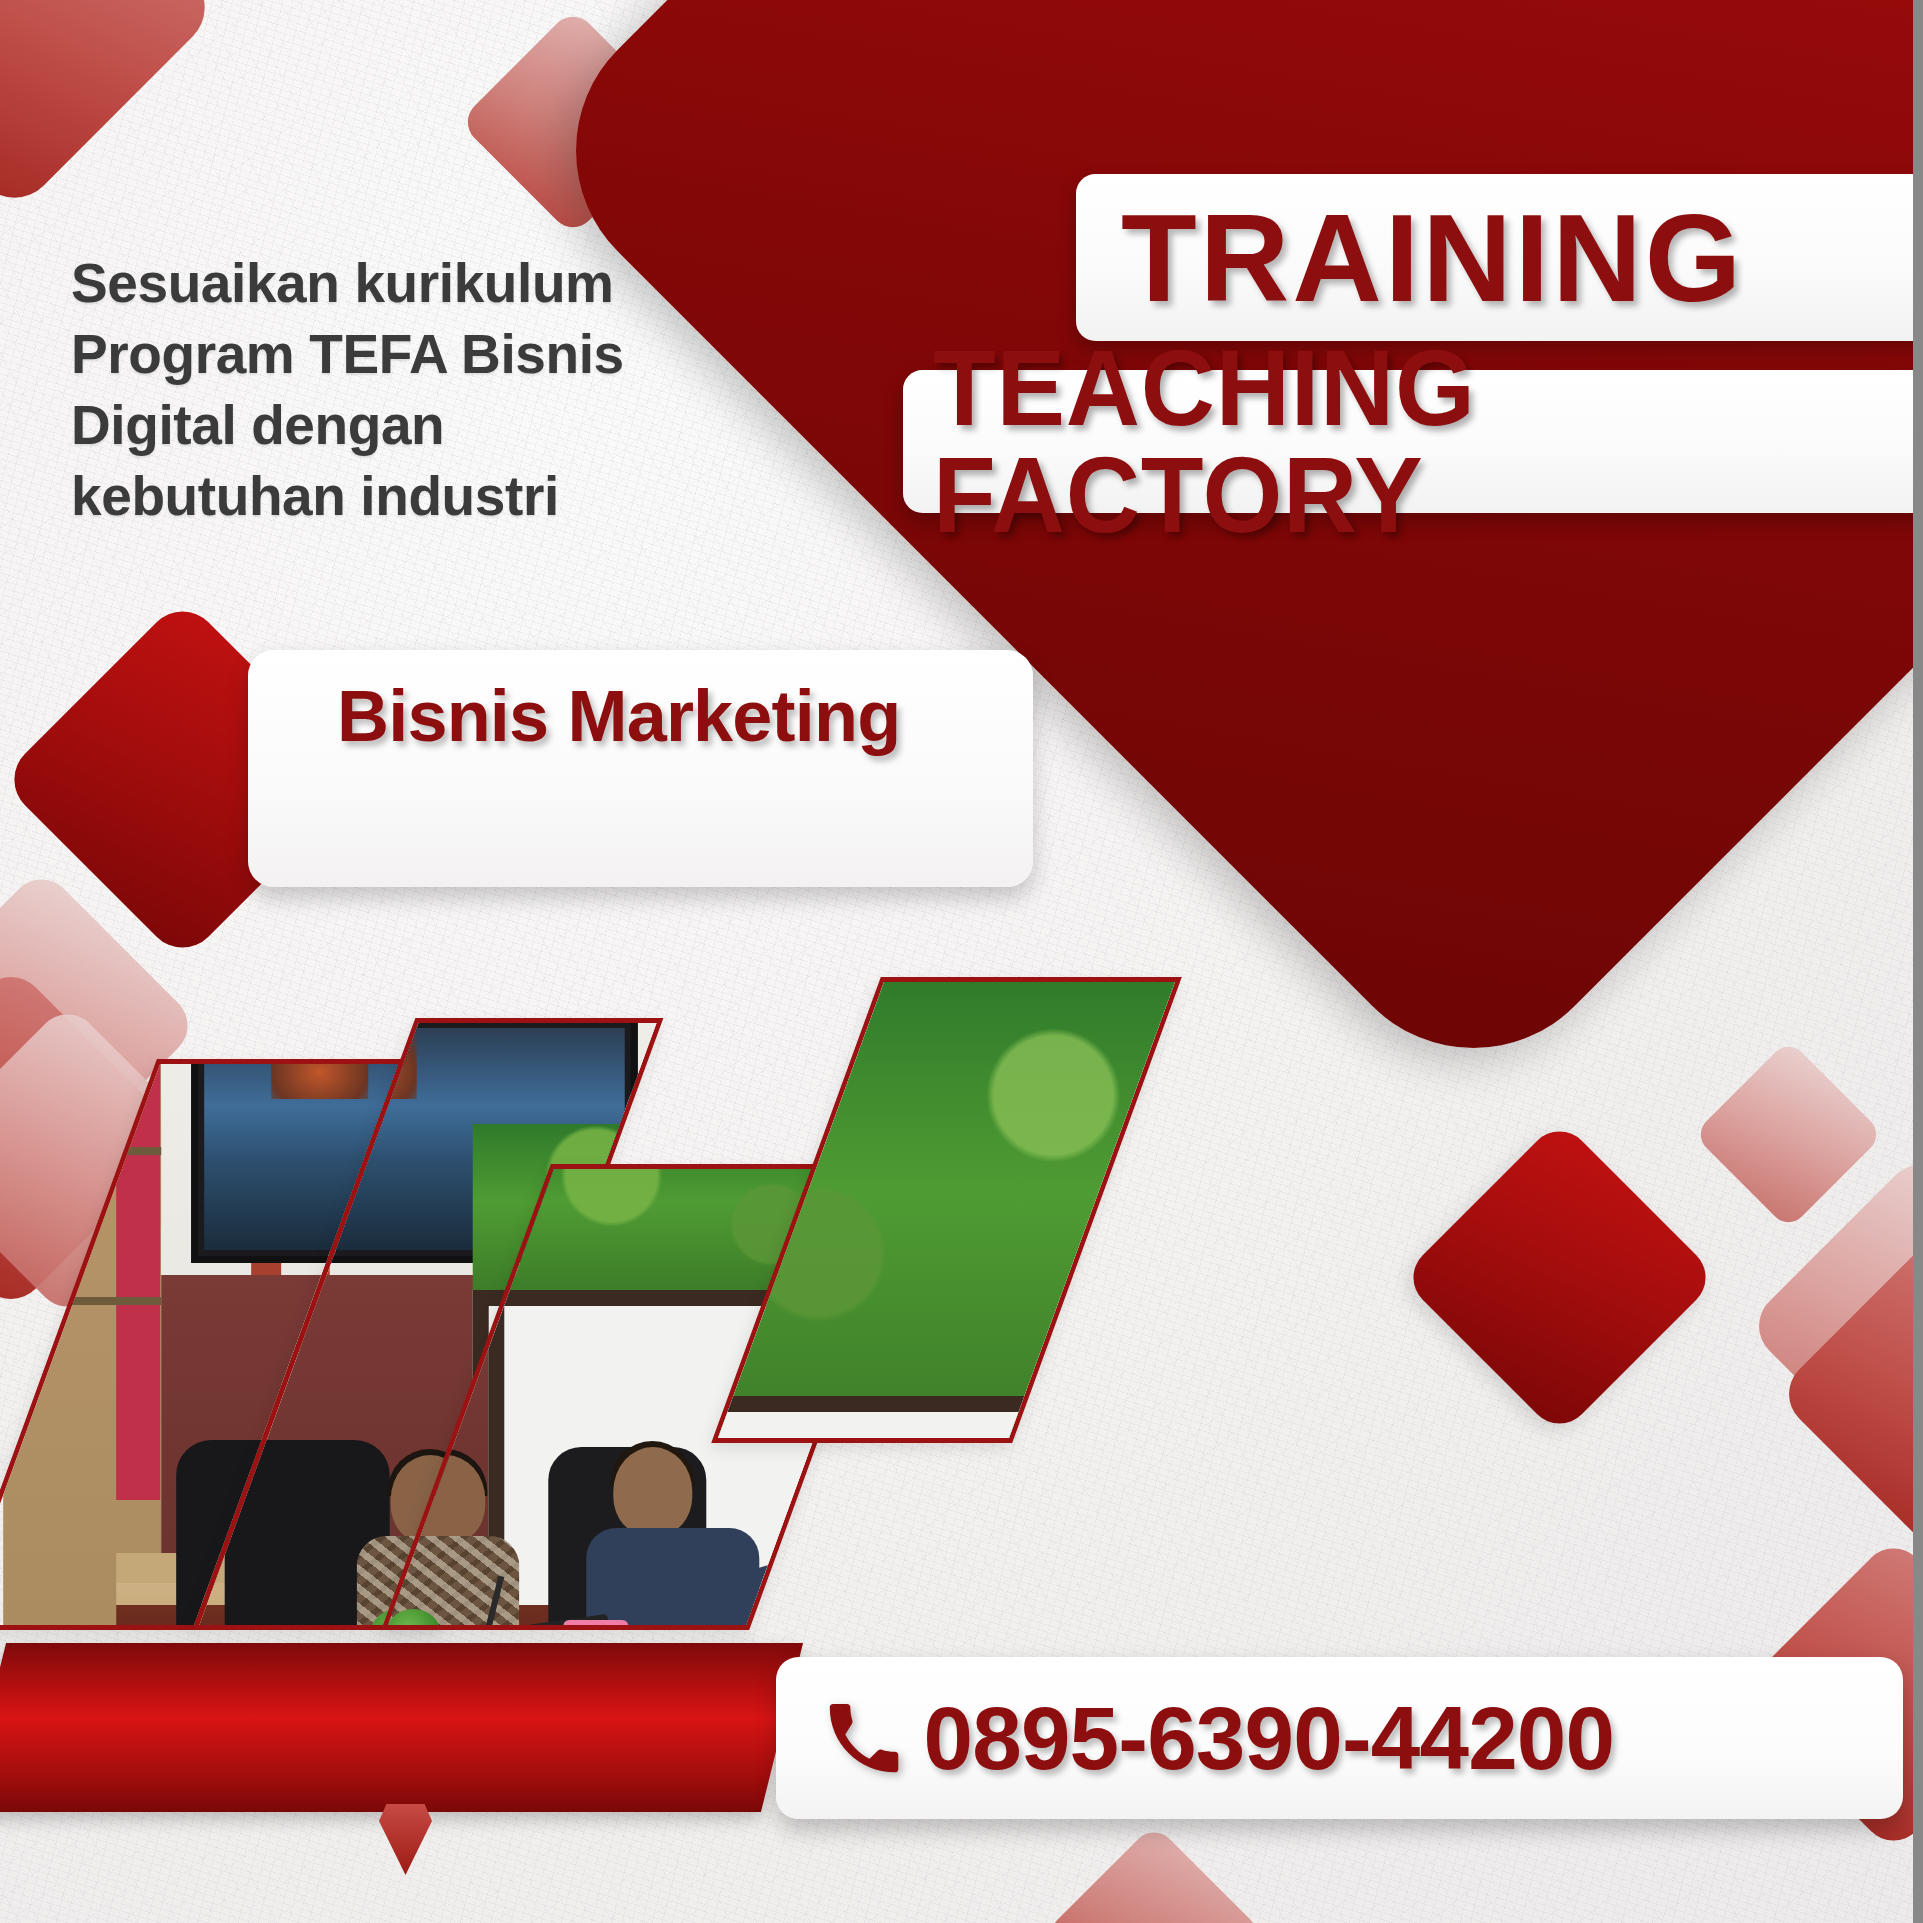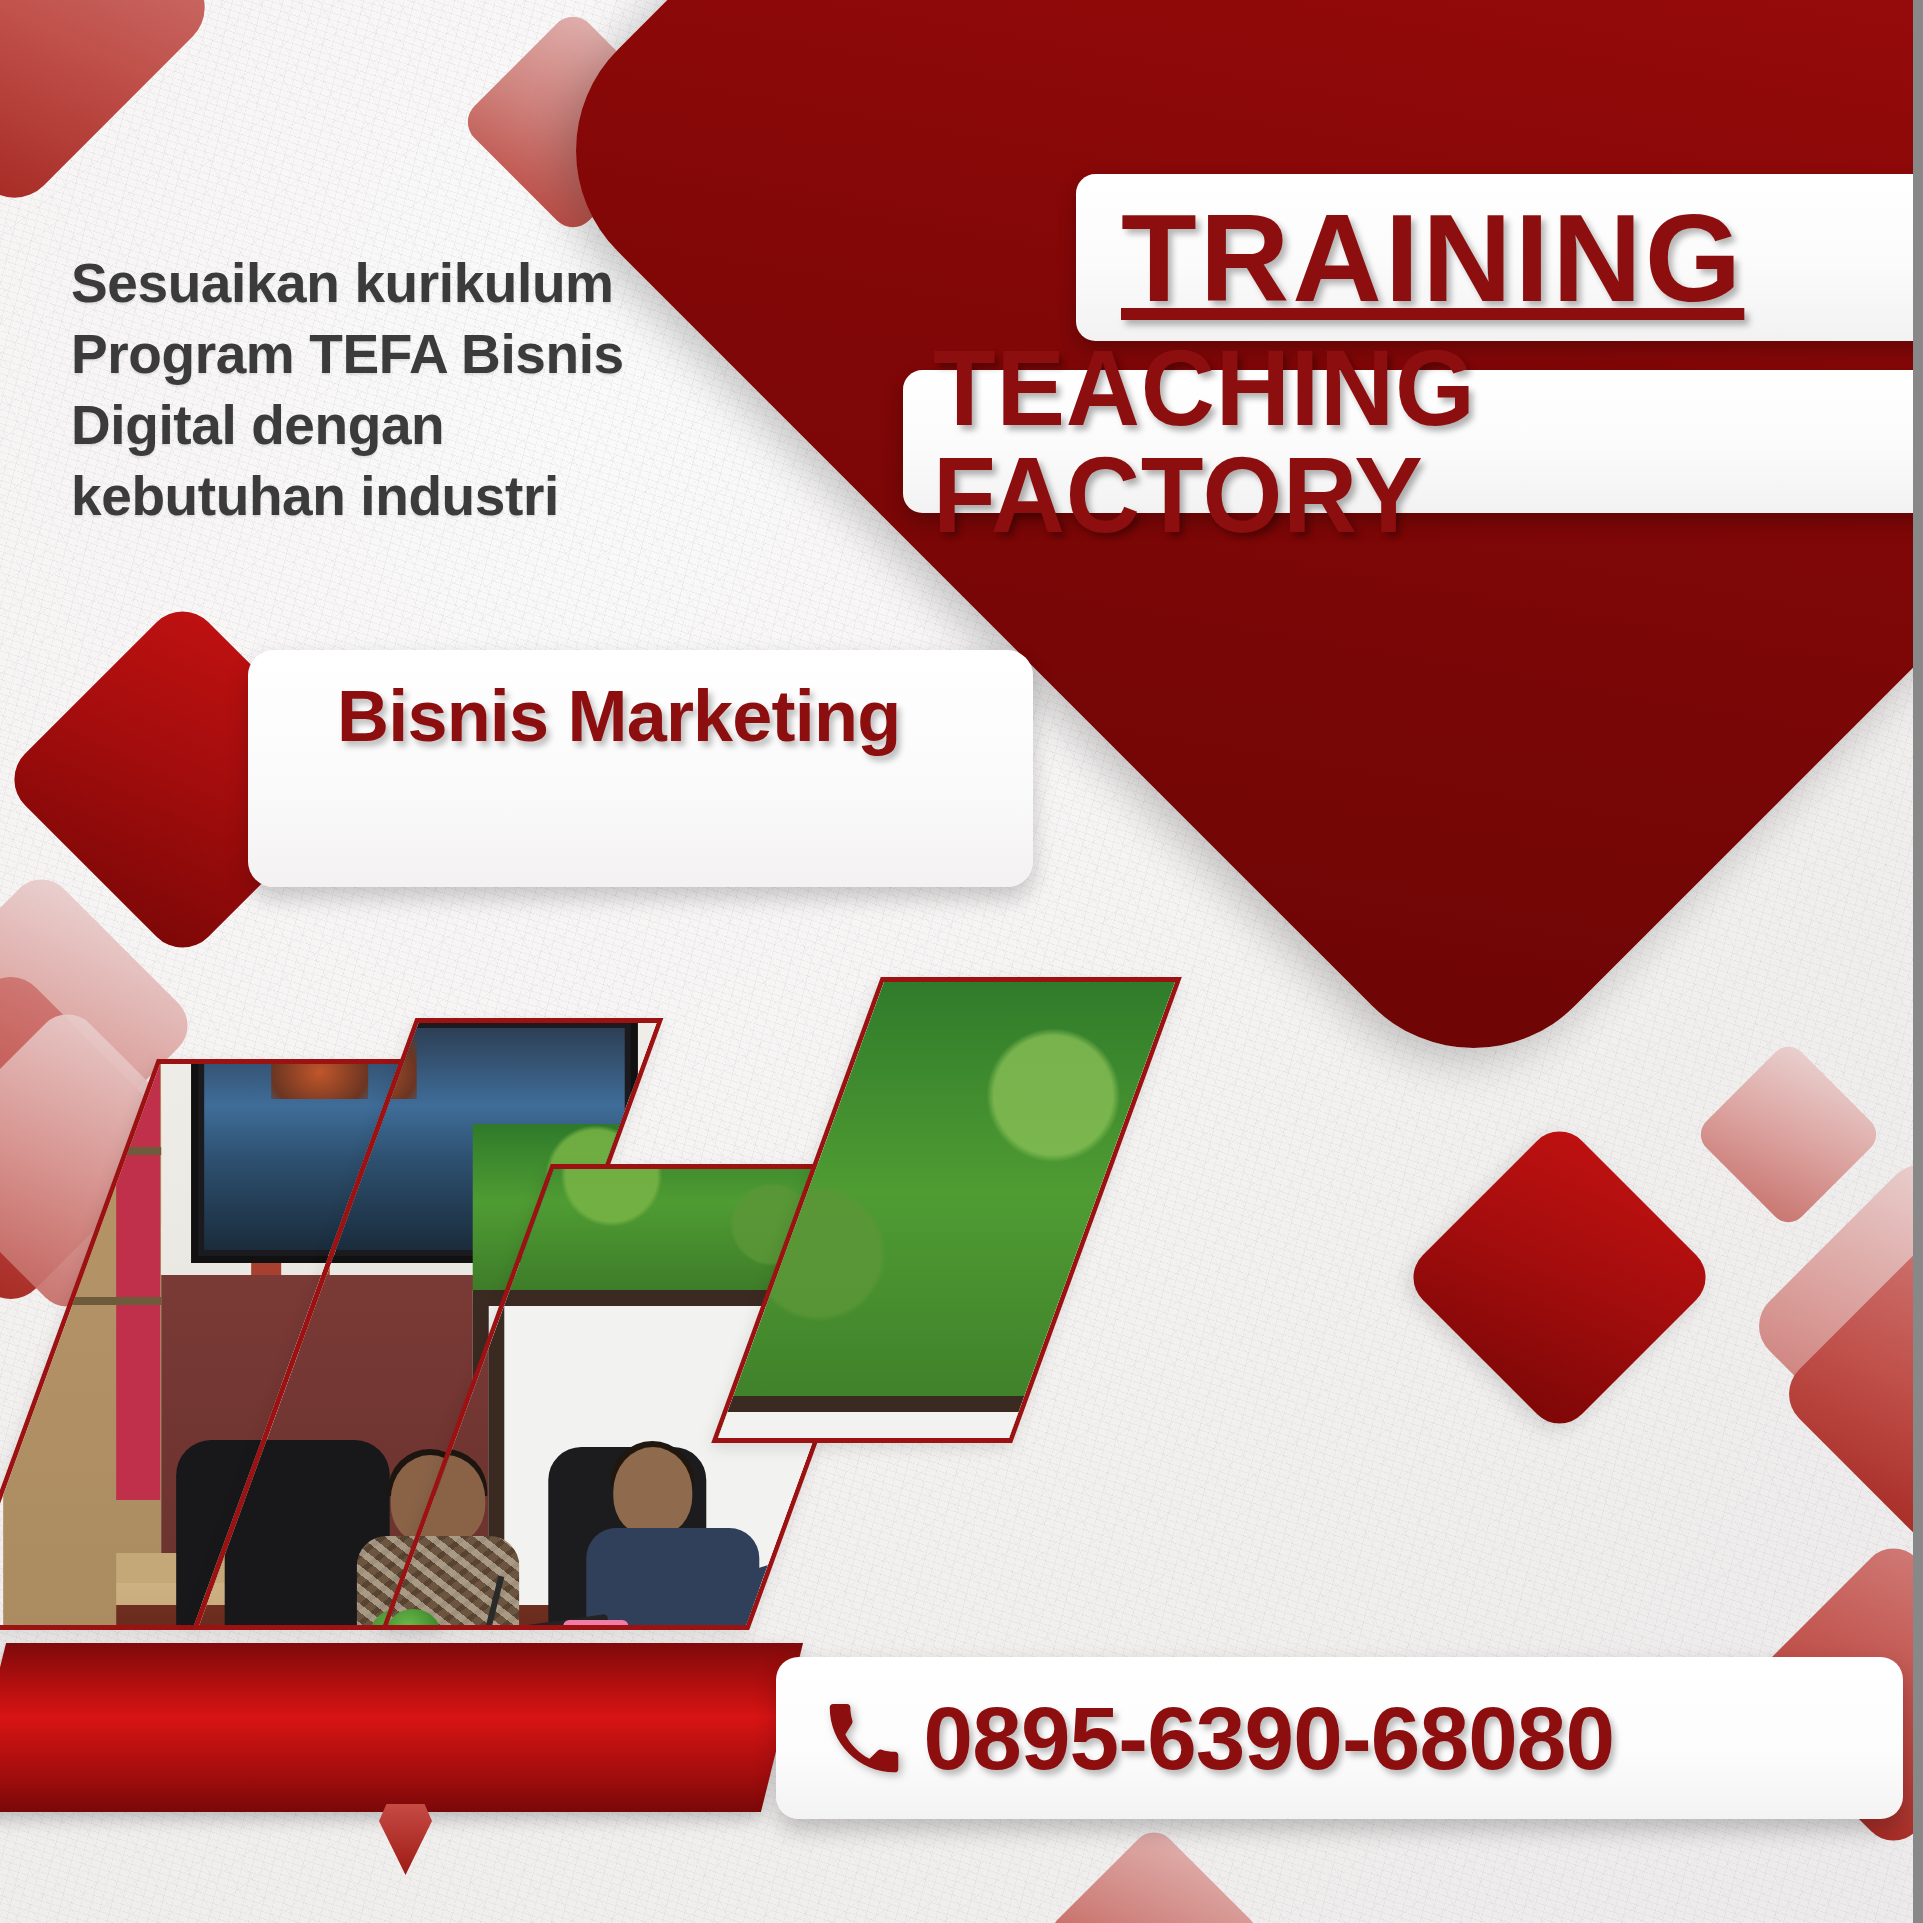--- a/index.html
+++ b/index.html
@@ -57,21 +57,20 @@
   }
 
   .plate-training{
     left:1076px;top:174px;width:872px;height:167px;
     padding-left:45px;
   }
   .plate-training .txt{
     font-size:124px;font-weight:bold;letter-spacing:3px;
     color:#8c0e0e;line-height:1;
     text-shadow:4.5px 5.3px 6.8px rgba(0,0,0,.28);
-    text-decoration:underline;
   }
 
   .plate-teaching{
     left:903px;top:370px;width:1052px;height:143px;
     padding-left:30px;
   }
   .plate-teaching .txt{
     font-size:107px;font-weight:bold;letter-spacing:0.8px;
     color:#8c0e0e;line-height:1;
     transform:scaleX(.96);transform-origin:left center;
@@ -377,17 +376,17 @@
   </div>
 
   <div class="footer-bar"></div>
   <div class="footer-tick"></div>
 
 
   <div class="phone-plate">
     <svg class="phone-icon" viewBox="0 0 24 24">
       <path d="M6.6 10.8c1.6 3.1 4.1 5.6 7.2 7.2l2.4-2.4c.3-.3.8-.4 1.2-.3 1.2.4 2.5.6 3.9.6.6 0 1 .4 1 1V21c0 .6-.4 1-1 1C10.6 22 2 13.4 2 2.8c0-.6.4-1 1-1h4.1c.6 0 1 .4 1 1 0 1.3.2 2.6.6 3.9.1.4 0 .9-.3 1.2L6.6 10.8z"></path>
     </svg>
-    <span class="phone-num">0895-6390-68080</span>
+    <span class="phone-num">0895-6390-44200</span>
   </div>
 
 </div>
 
 
 </body></html>

